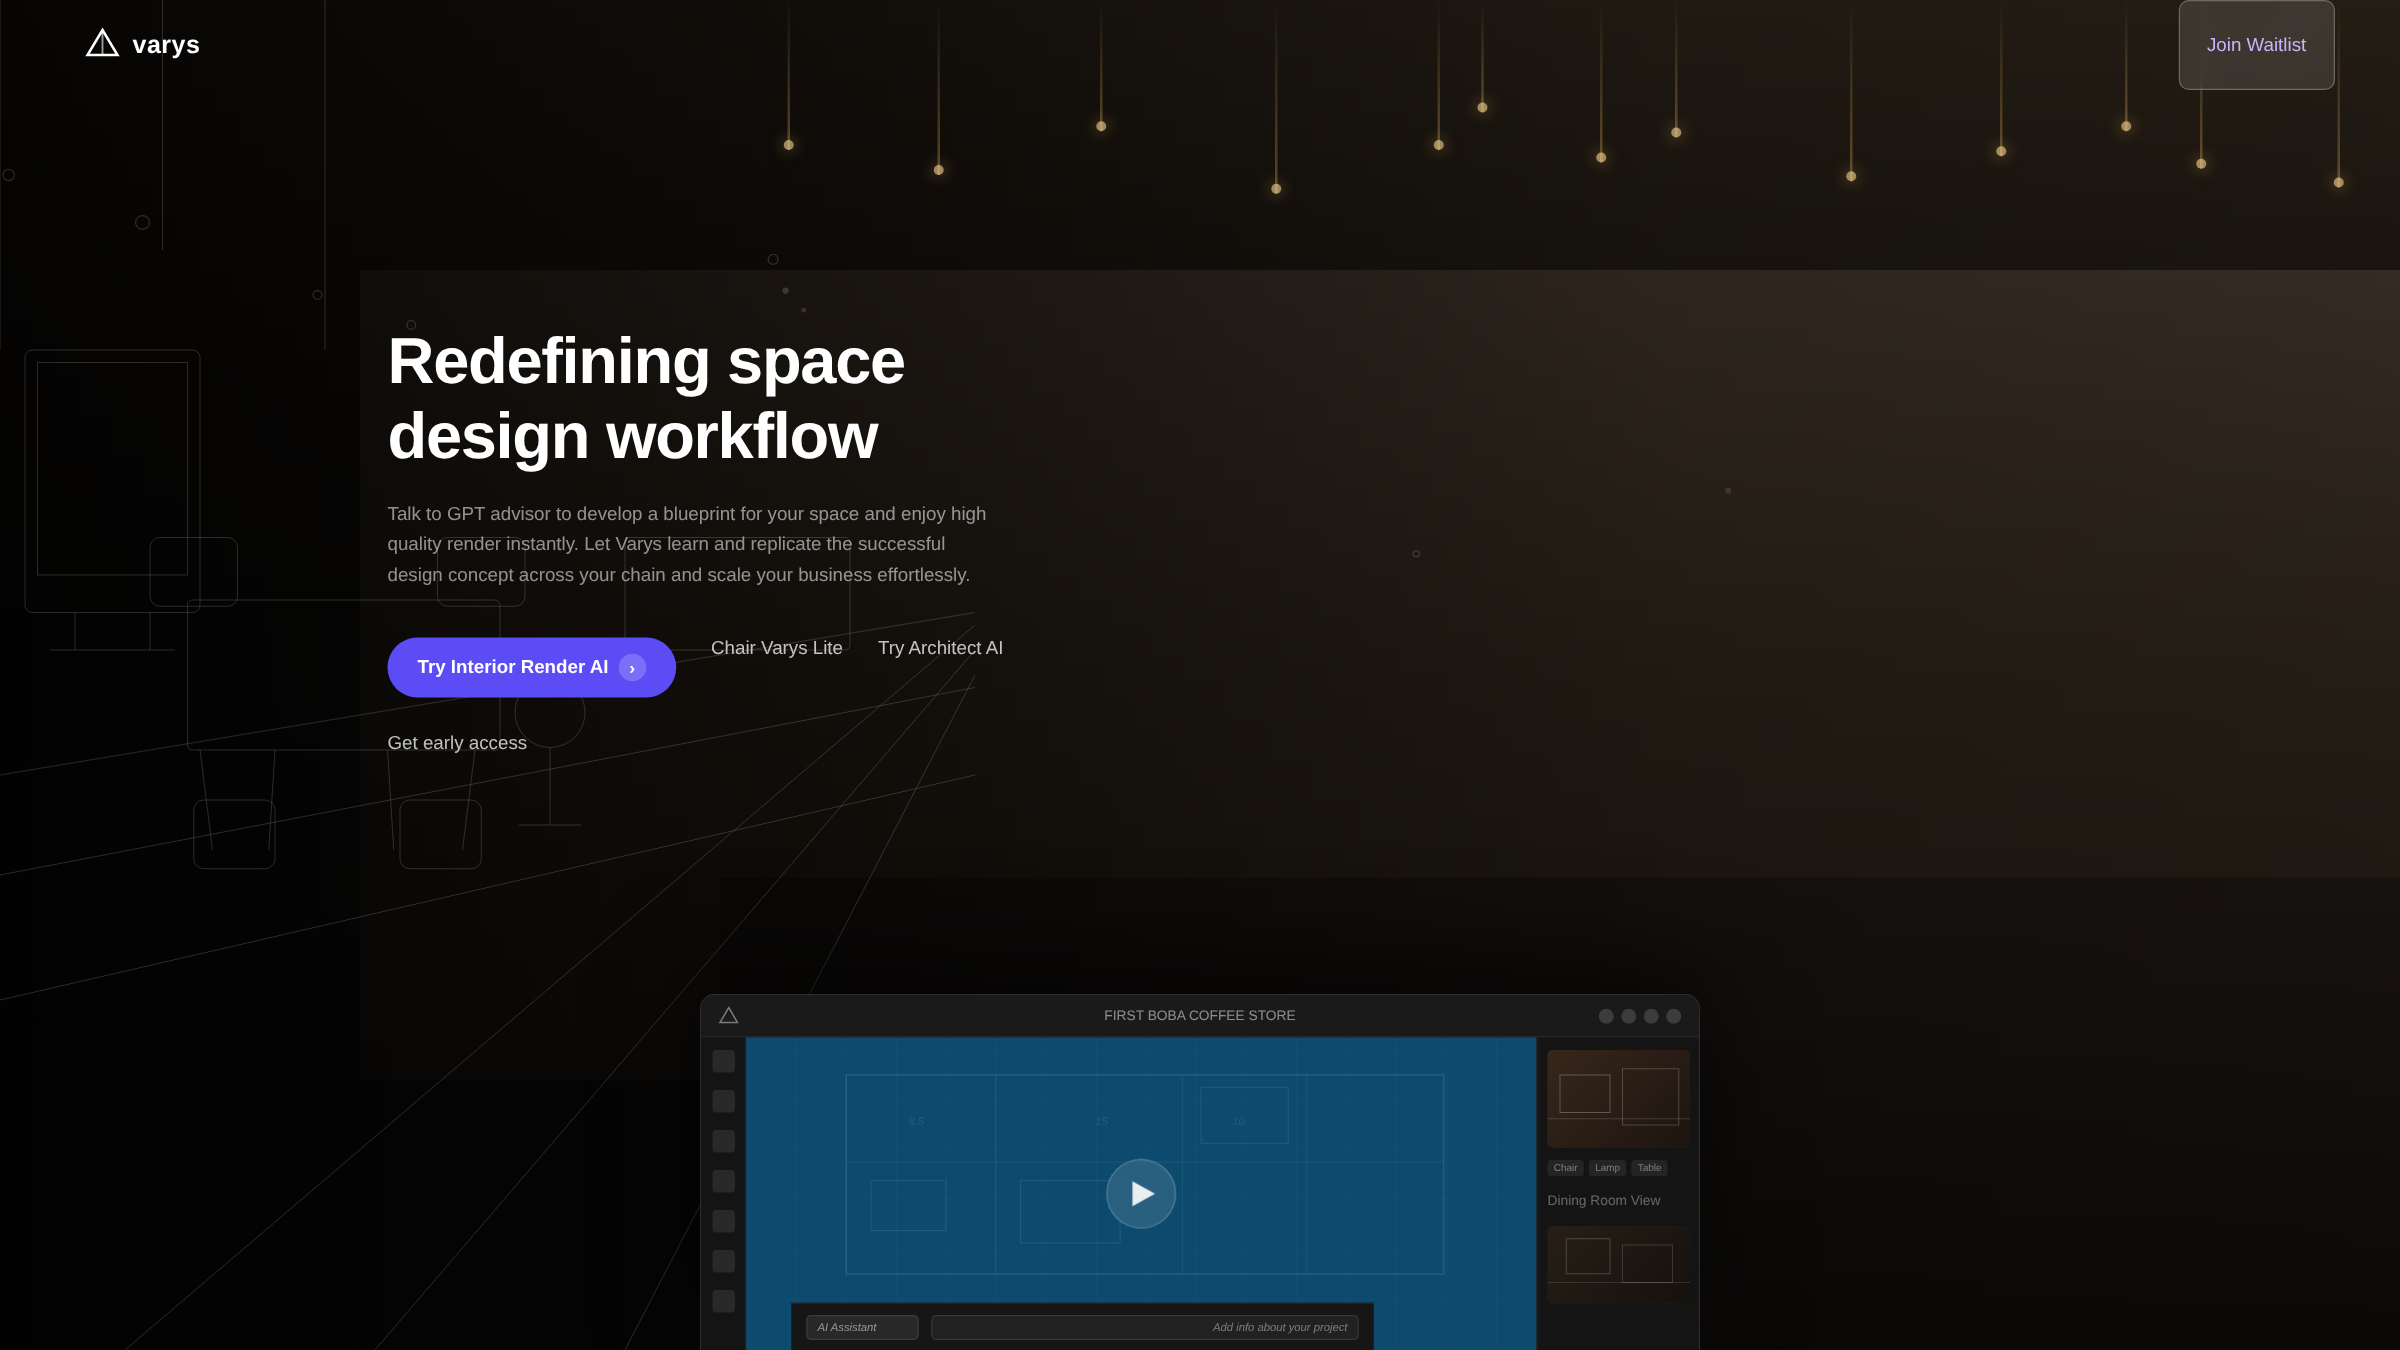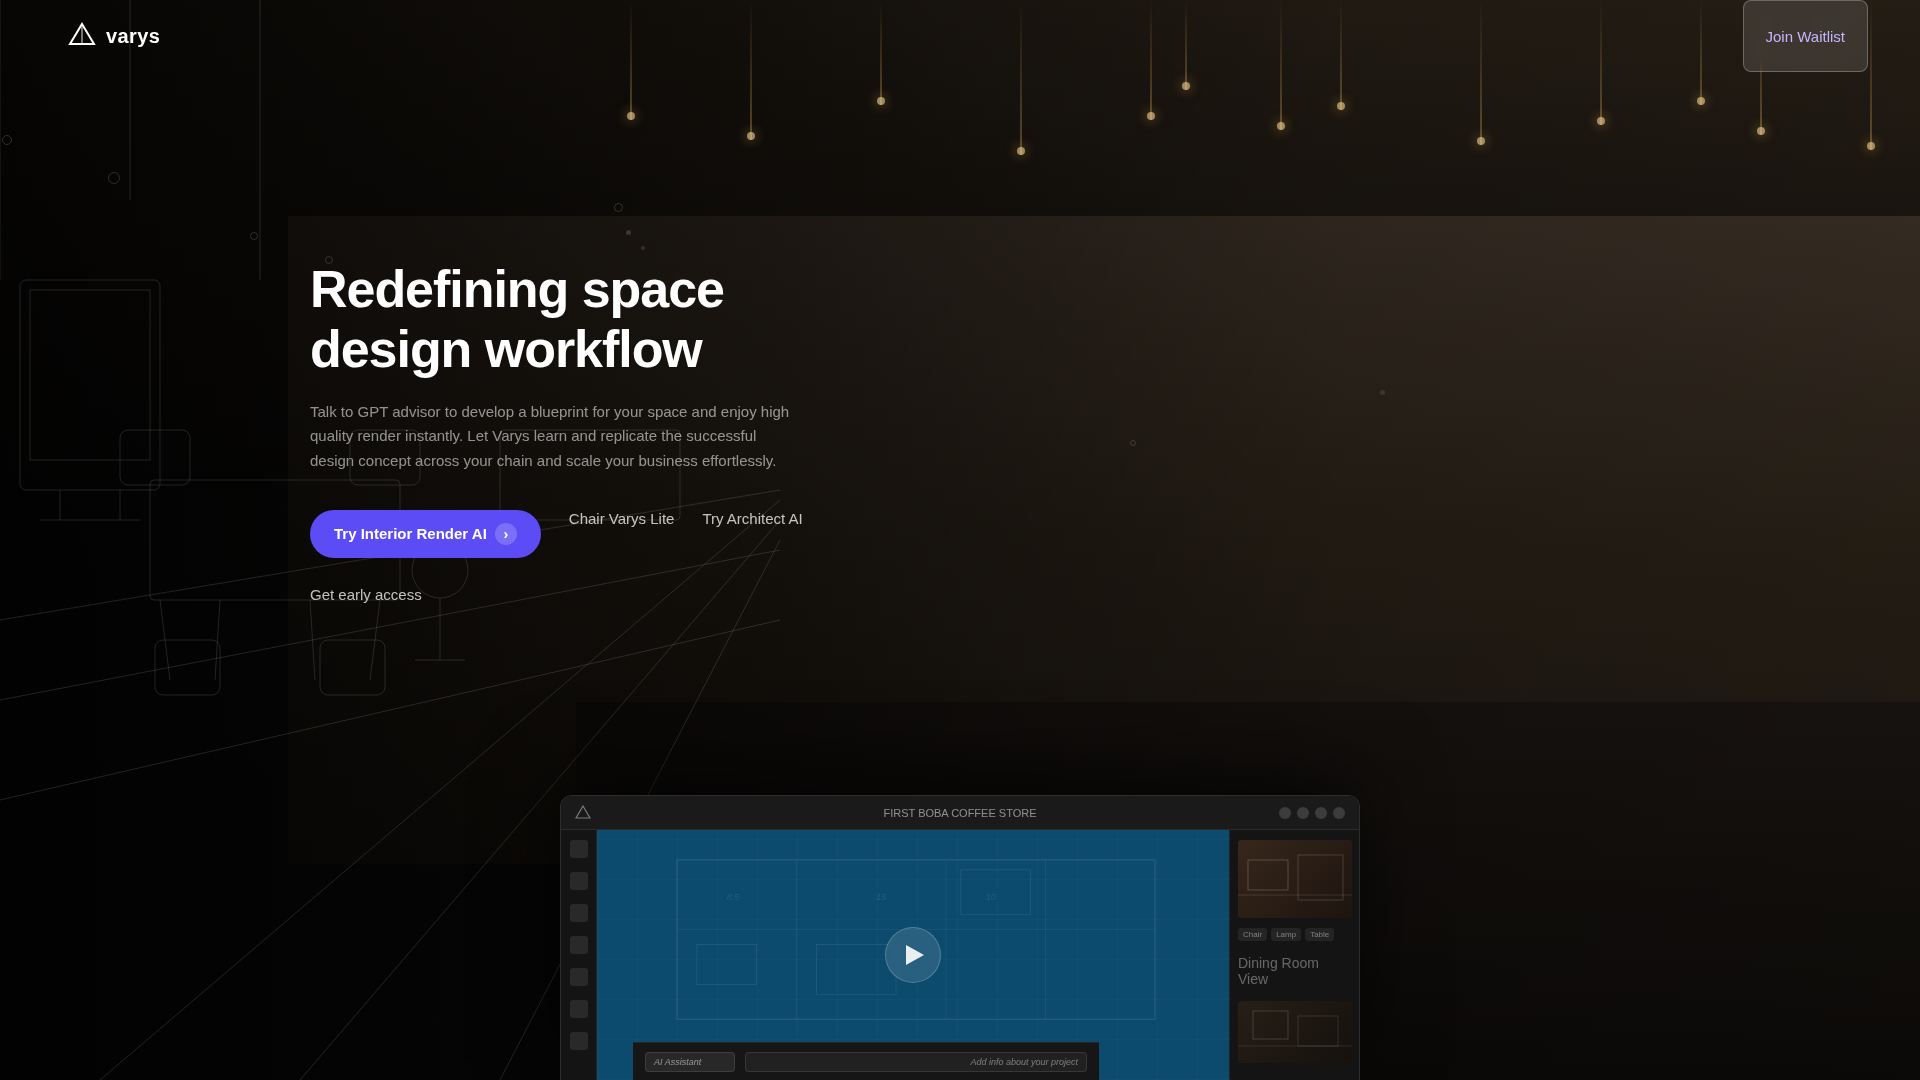--- a/index.html
+++ b/index.html
@@ -345,21 +345,21 @@
 
     .panel-label {
       font-size: 8px;
       color: rgba(255,255,255,0.4);
       background: rgba(255,255,255,0.07);
       padding: 2px 5px;
       border-radius: 3px;
     }
 
     .panel-section-title {
-      font-size: 14px;
+      font-size: 11px;
       color: rgba(255,255,255,0.35);
       margin-top: 4px;
     }
 
     .panel-thumbnail-small {
       width: 114px;
       height: 62px;
       background: #2a2a2a;
       border-radius: 4px;
       overflow: hidden;

